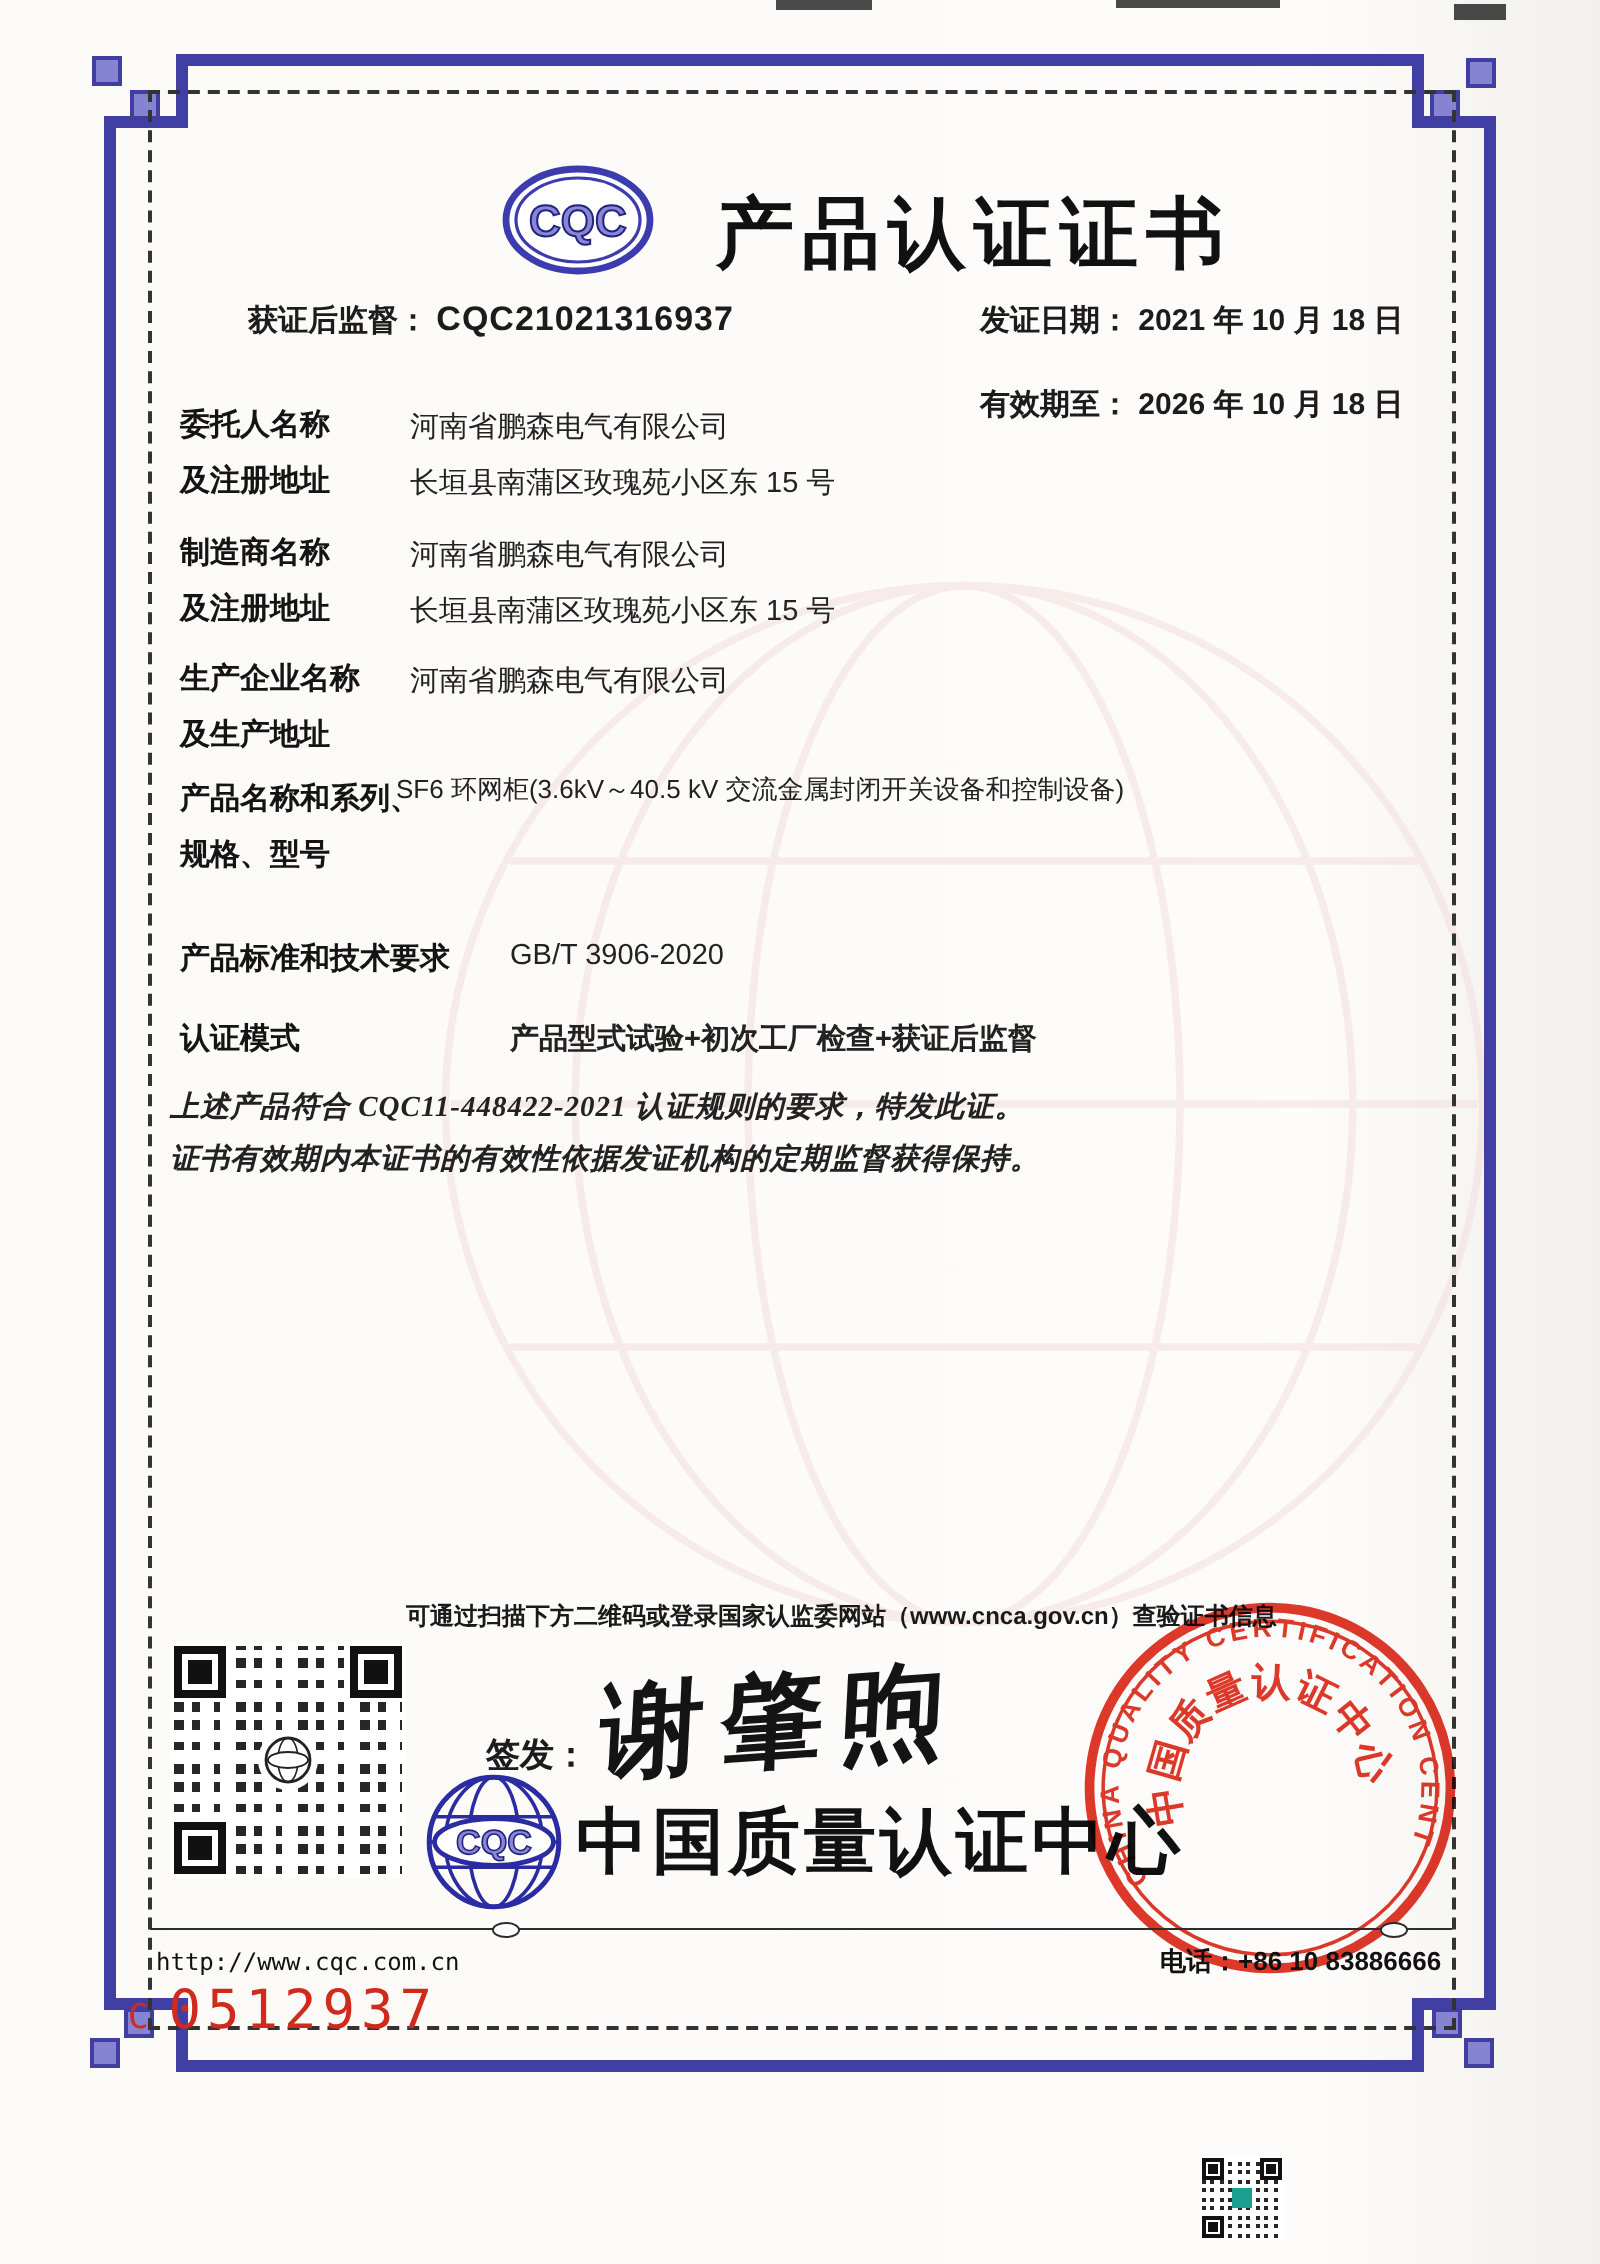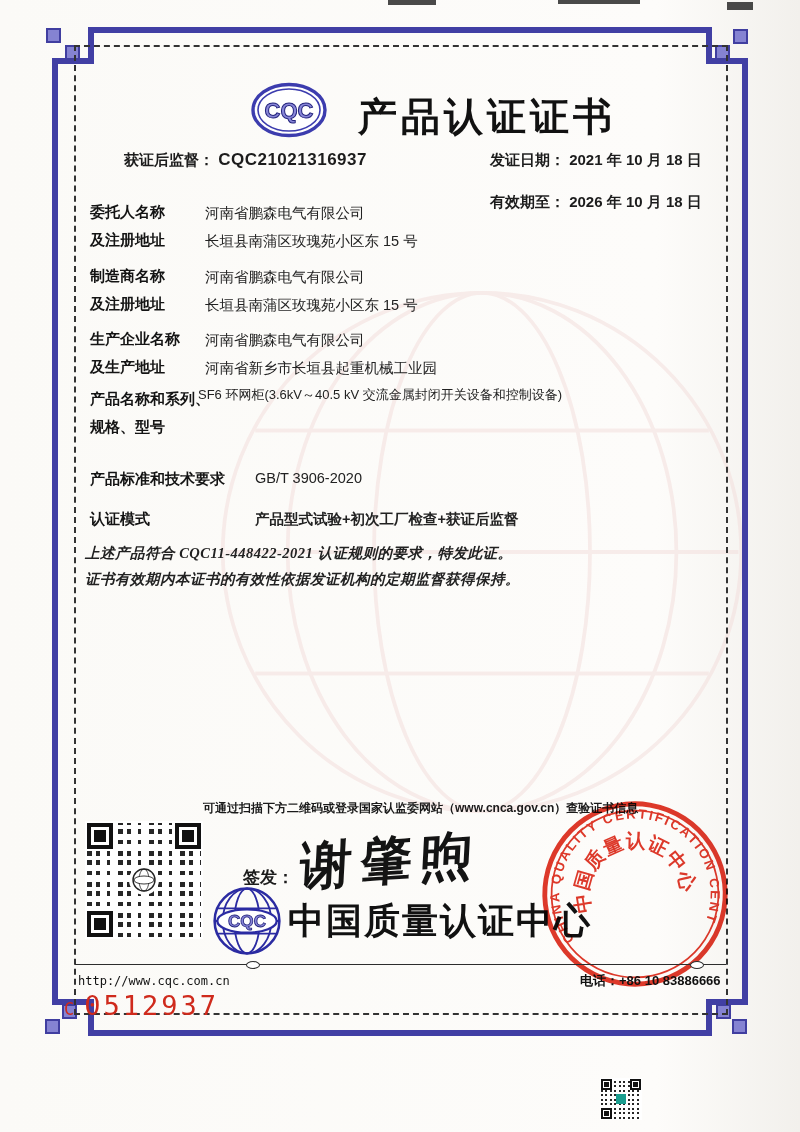--- a/index.html
+++ b/index.html
@@ -157,21 +157,20 @@
   <div class="fvalue" style="top:232px;">长垣县南蒲区玫瑰苑小区东 15 号</div>
 
   <div class="flabel" style="top:267px;">制造商名称</div>
   <div class="flabel" style="top:295px;">及注册地址</div>
   <div class="fvalue" style="top:268px;">河南省鹏森电气有限公司</div>
   <div class="fvalue" style="top:296px;">长垣县南蒲区玫瑰苑小区东 15 号</div>
 
   <div class="flabel" style="top:330px;">生产企业名称</div>
   <div class="flabel" style="top:358px;">及生产地址</div>
   <div class="fvalue" style="top:331px;">河南省鹏森电气有限公司</div>
-  <div class="fvalue" style="top:359px;">河南省新乡市长垣县起重机械工业园</div>
 
   <div class="flabel" style="top:390px;">产品名称和系列、</div>
   <div class="flabel" style="top:418px;">规格、型号</div>
   <div class="pvalue" style="top:387px;white-space:nowrap;">SF6 环网柜(3.6kV～40.5 kV 交流金属封闭开关设备和控制设备)</div>
 
   <div class="flabel" style="top:470px;">产品标准和技术要求</div>
   <div class="fvalue" style="left:255px;top:470px;">GB/T 3906-2020</div>
   <div class="flabel" style="top:510px;">认证模式</div>
   <div class="fvalue" style="left:255px;top:510px;font-weight:700;">产品型式试验+初次工厂检查+获证后监督</div>
 

